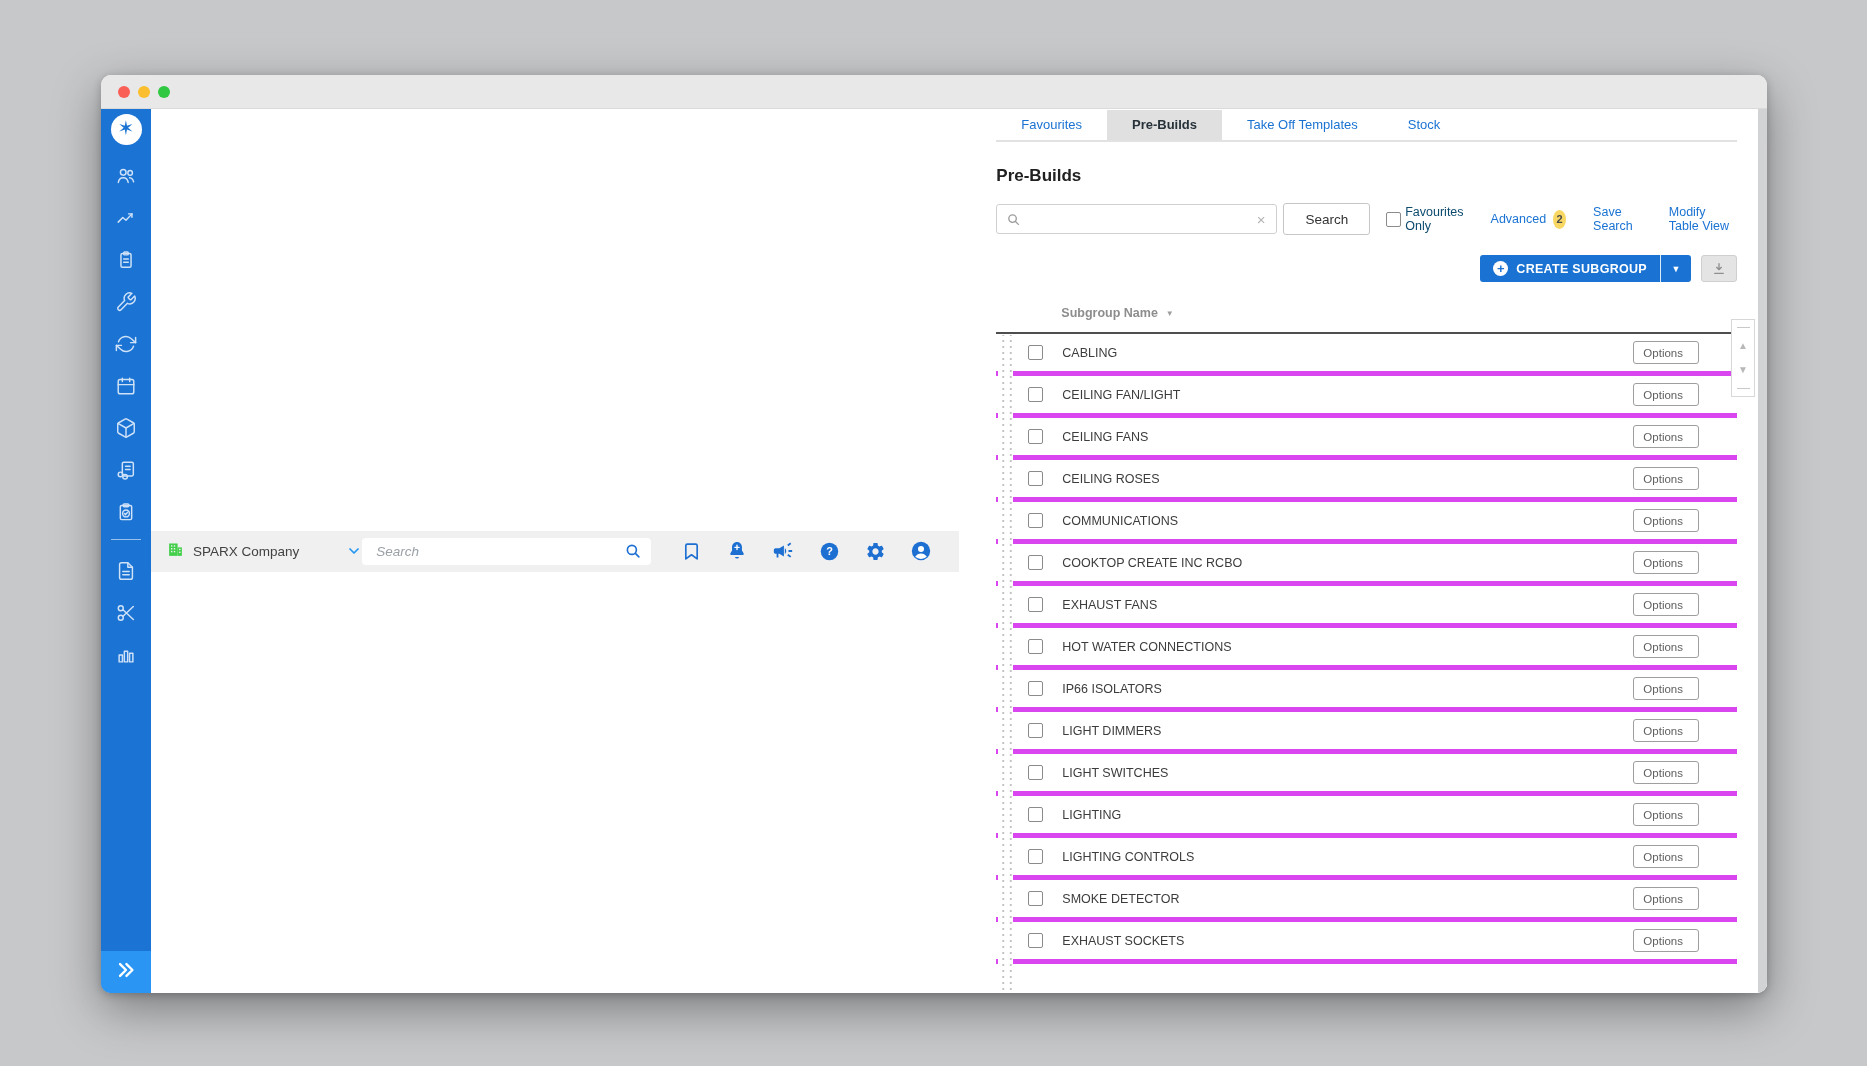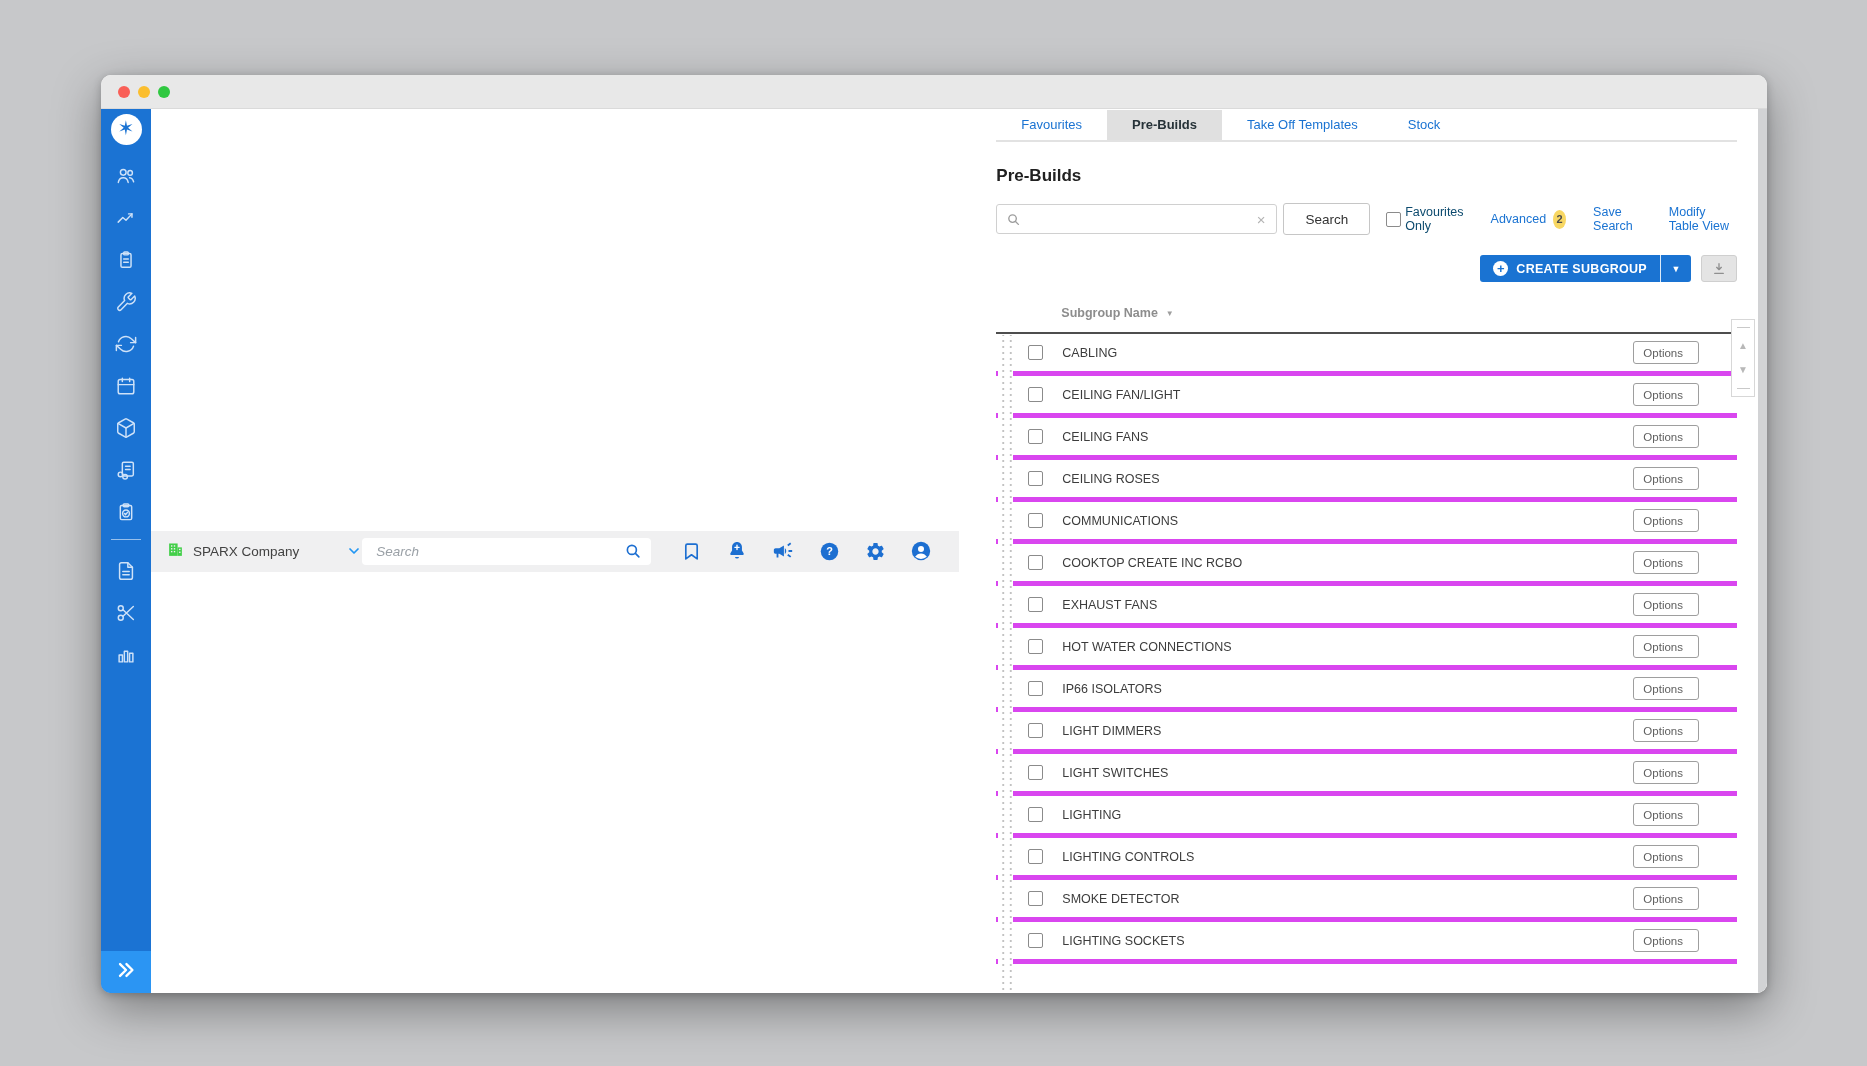--- a/index.html
+++ b/index.html
@@ -495,21 +495,21 @@
               <div class="trow">
     <span class="cb"></span>
     <span class="row-name">SMOKE DETECTOR</span>
     <button class="options-btn">
       <span>Options</span>
       <span class="options-caret"></span>
     </button>
   </div>
               <div class="trow">
     <span class="cb"></span>
-    <span class="row-name">LIGHTING SOCKETS</span>
+    <span class="row-name">EXHAUST SOCKETS</span>
     <button class="options-btn">
       <span>Options</span>
       <span class="options-caret"></span>
     </button>
   </div>
               <div class="trow">
     
     
     
   </div>

